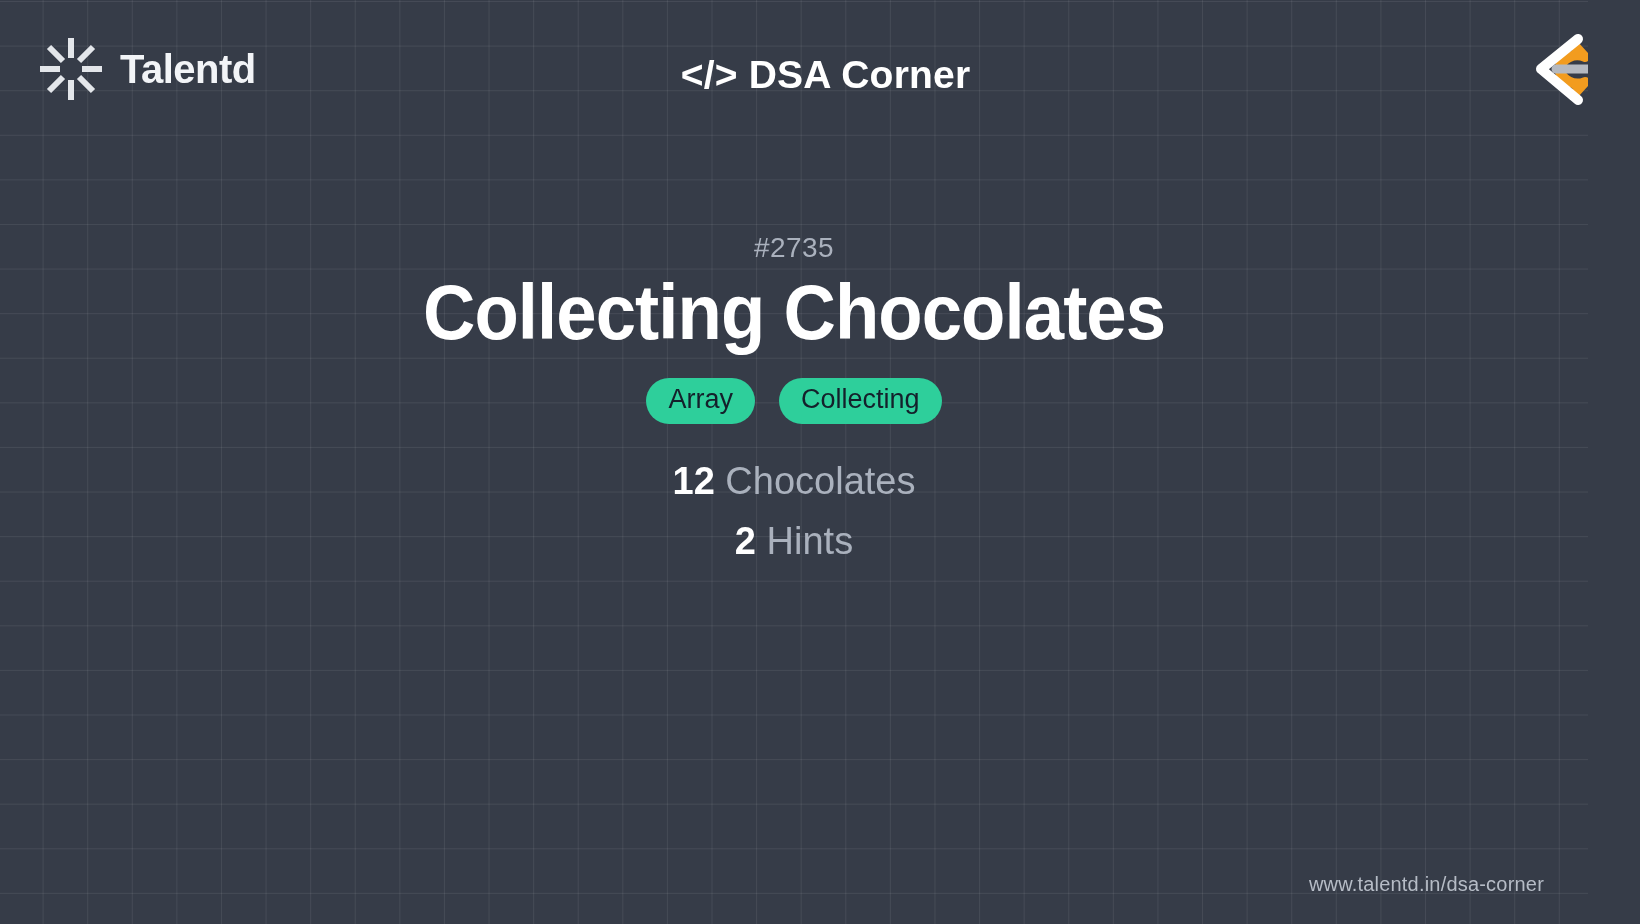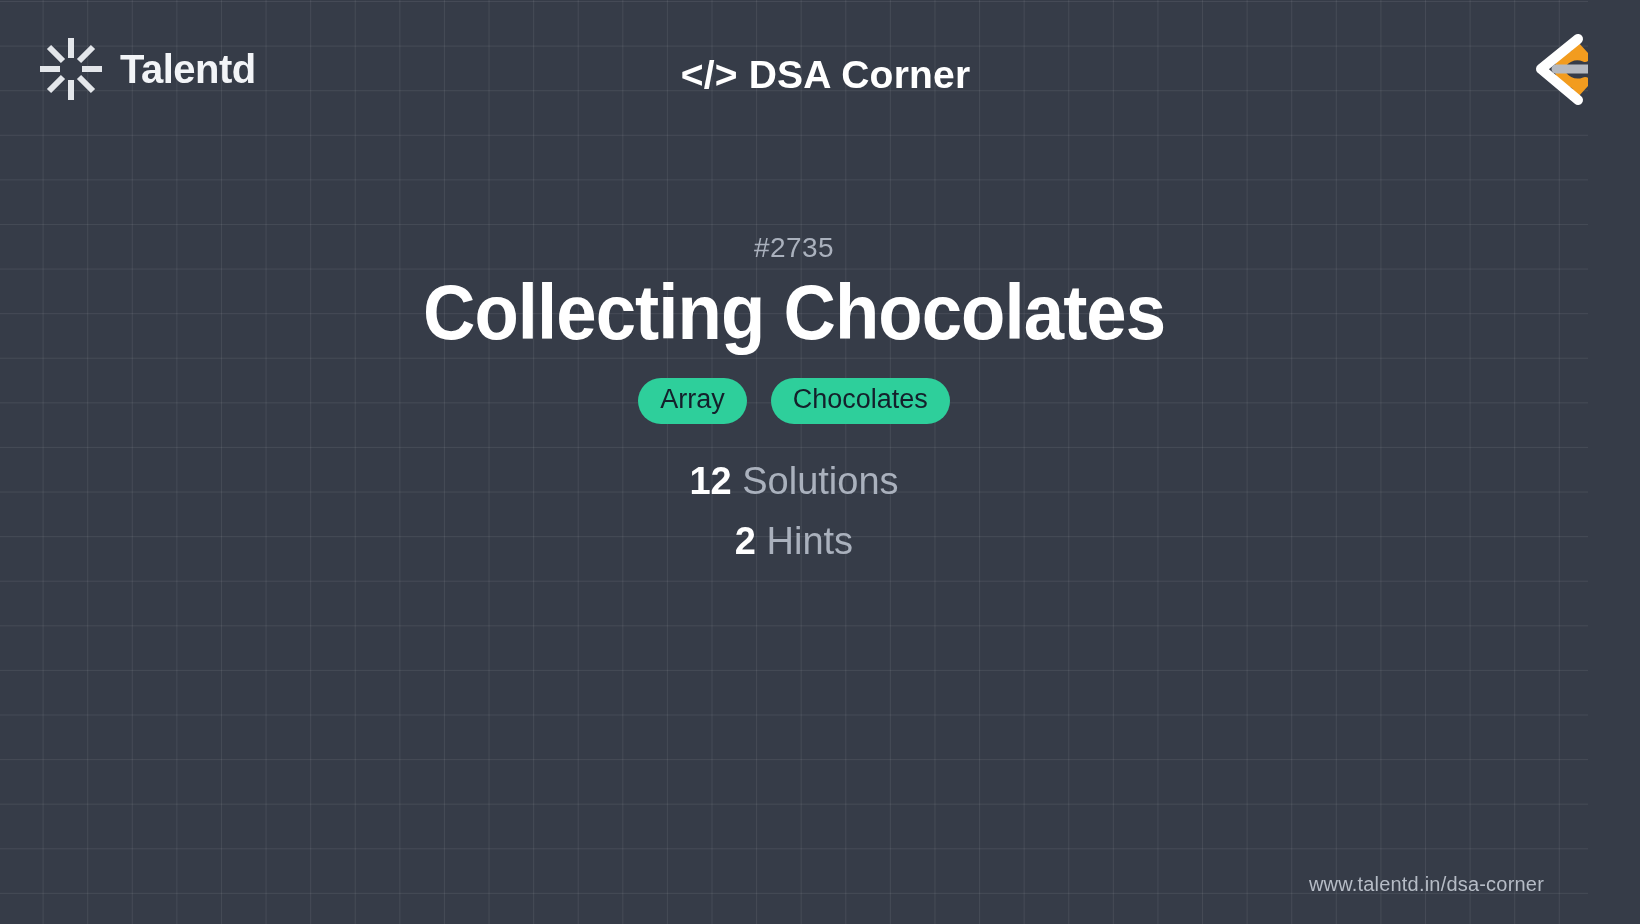--- a/index.html
+++ b/index.html
@@ -219,27 +219,27 @@
 
   <div id="content">
 
     <div id="problem-number">#2735</div>
 
     <div id="problem-title">Collecting Chocolates</div>
 
 
     <div id="tag-list">
       <span class="tag-chip">Array</span>
-      <span class="tag-chip">Chocolates</span>
+      <span class="tag-chip">Collecting</span>
     </div>
 
     <div id="stats">
       <div class="stat-row">
         <span class="stat-value">12</span>
-        <span class="stat-label">Solutions</span>
+        <span class="stat-label">Chocolates</span>
       </div>
       <div class="stat-row">
         <span class="stat-value">2</span>
         <span class="stat-label">Hints</span>
       </div>
     </div>
   </div>
 
   <div id="footer-url">www.talentd.in/dsa-corner</div>
 

